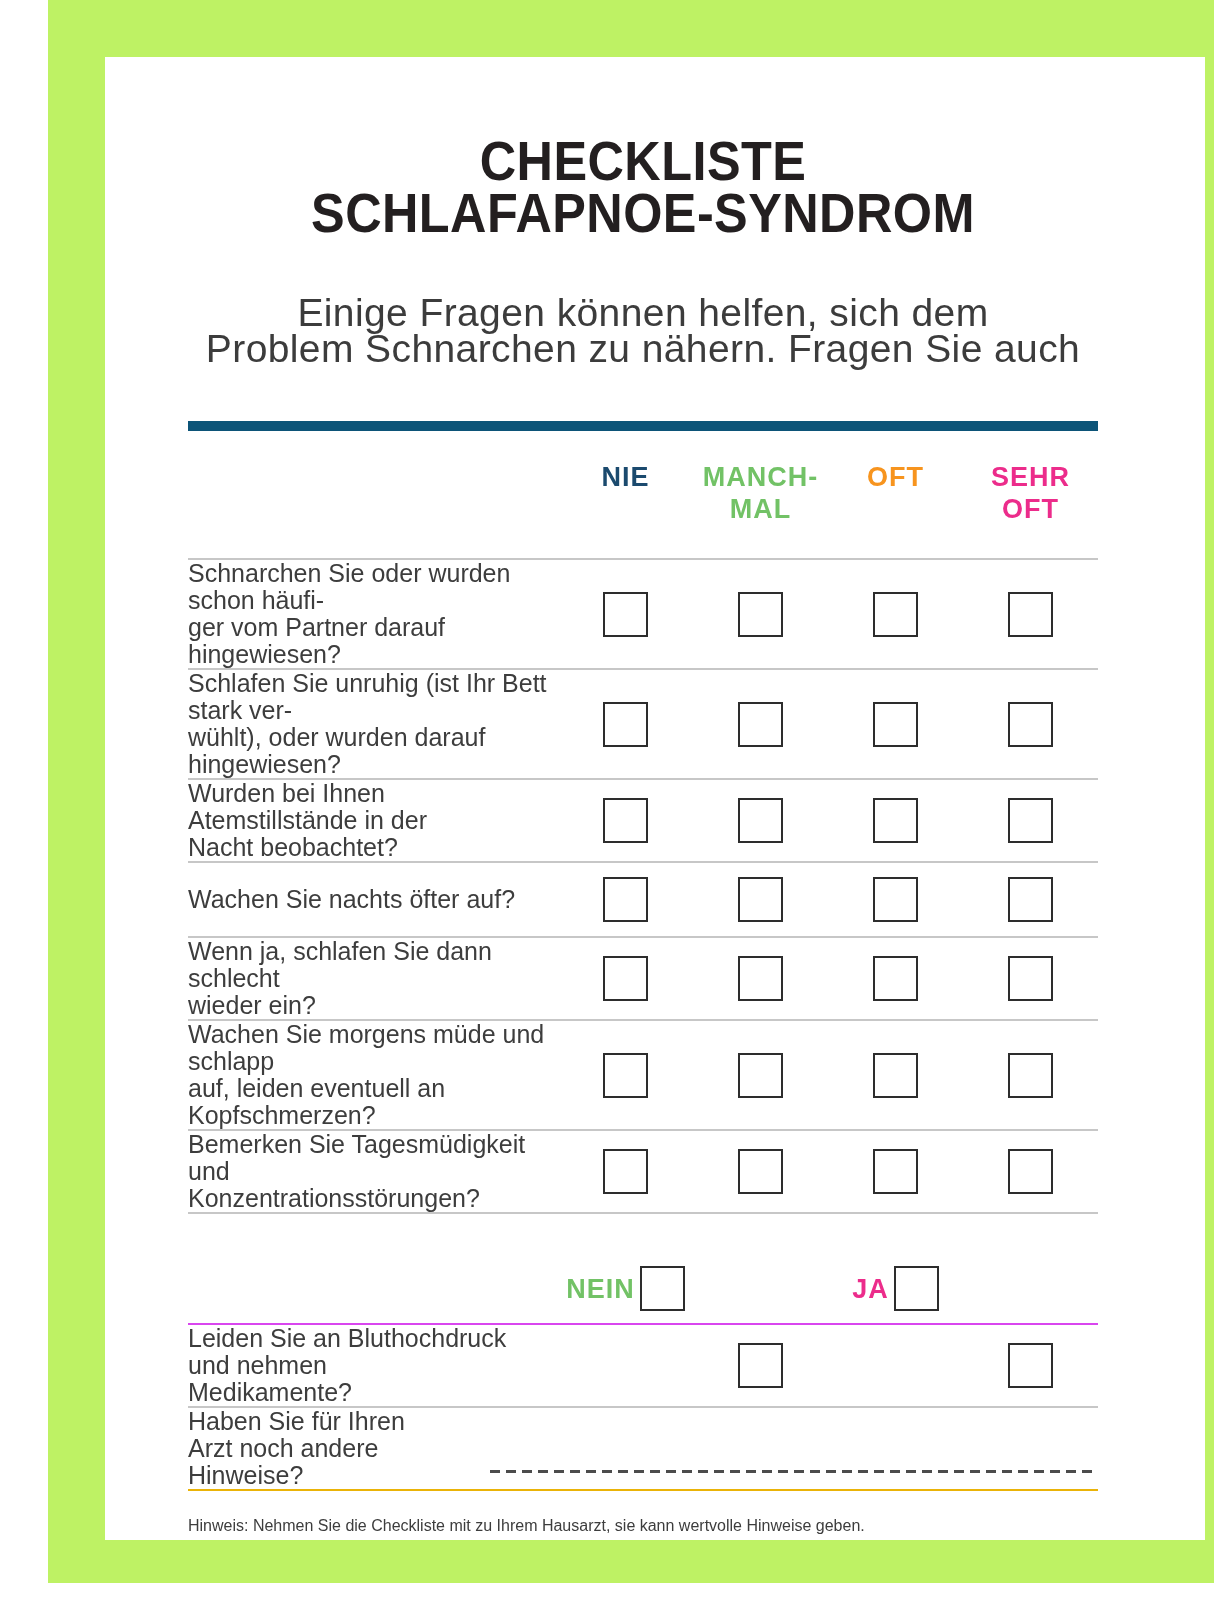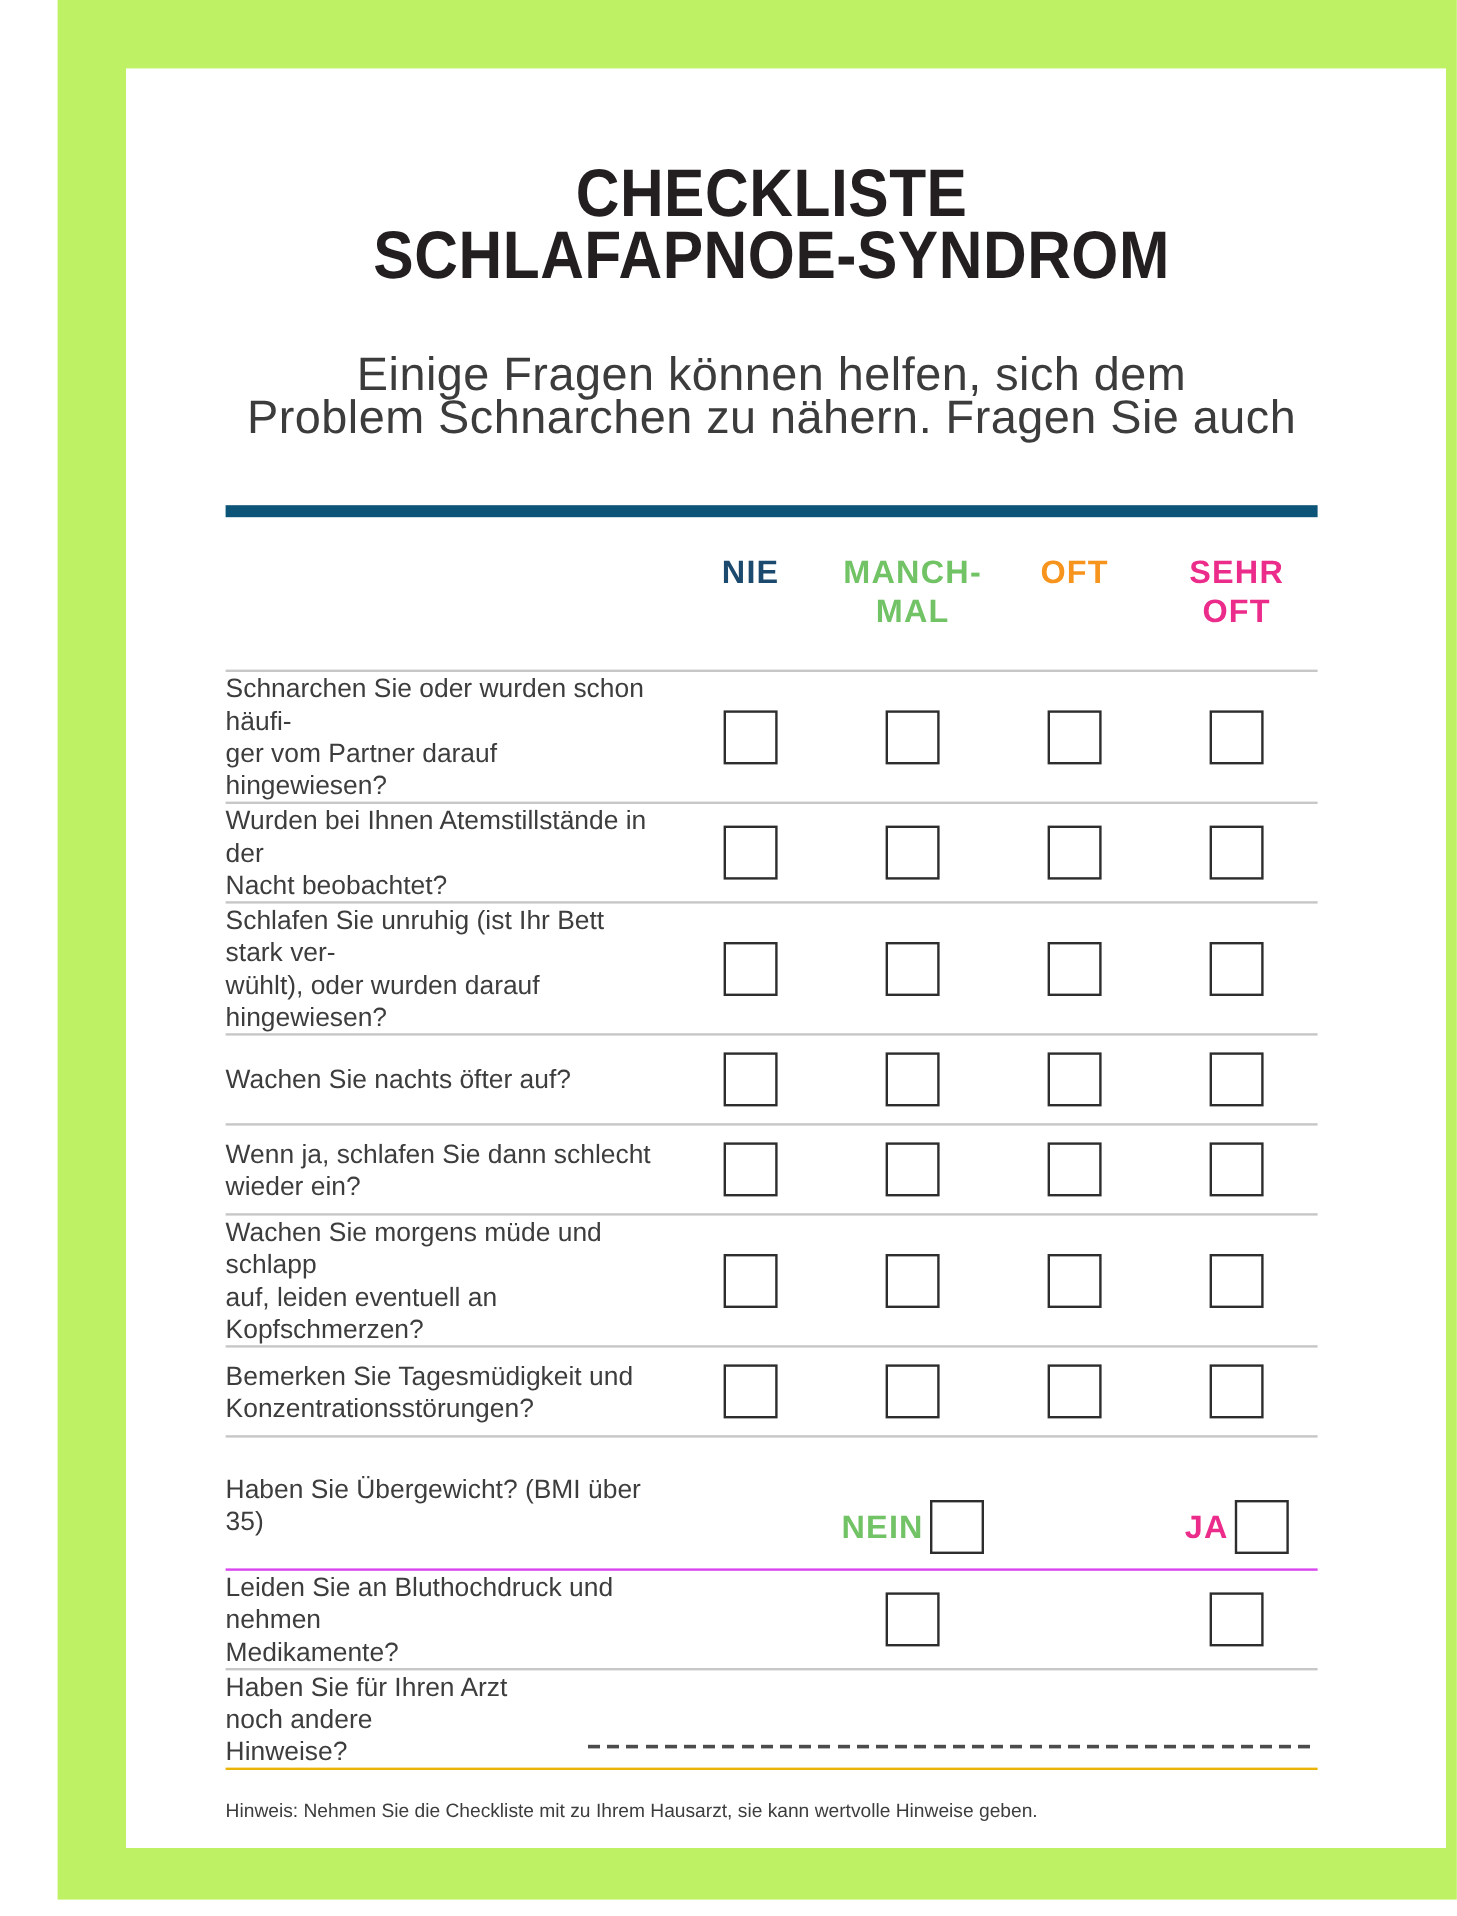--- a/index.html
+++ b/index.html
@@ -83,21 +83,21 @@
   .c-green   { color: #72C266; }
   .c-orange  { color: #F7941E; }
   .c-pink    { color: #EC2C8B; }
 
   .q-row {
     min-height: 75px;
     border-top: 2px solid #C7C7C7;
     box-sizing: border-box;
   }
   .qtext {
-    font-size: 22px;
+    font-size: 25px;
     line-height: 27px;
     color: #3D3D3D;
     white-space: pre-line;
     padding-right: 10px;
   }
   .cbcell {
     display: flex;
     justify-content: center;
     align-items: center;
   }
@@ -199,54 +199,54 @@
           </div>
         <div class="cbcell">
             <span class="checkbox"></span>
           </div>
         <div class="cbcell">
             <span class="checkbox"></span>
           </div>
       </div>
 
       <div class="grid-row q-row">
+        <div class="qtext">Schlafen Sie unruhig (ist Ihr Bett stark ver-
+wühlt), oder wurden darauf hingewiesen?</div>
+        <div class="cbcell">
+            <span class="checkbox"></span>
+          </div>
+        <div class="cbcell">
+            <span class="checkbox"></span>
+          </div>
+        <div class="cbcell">
+            <span class="checkbox"></span>
+          </div>
+        <div class="cbcell">
+            <span class="checkbox"></span>
+          </div>
+      </div>
+
+      <div class="grid-row q-row">
         <div class="qtext">Wurden bei Ihnen Atemstillstände in der
 Nacht beobachtet?</div>
         <div class="cbcell">
             <span class="checkbox"></span>
           </div>
         <div class="cbcell">
             <span class="checkbox"></span>
           </div>
         <div class="cbcell">
             <span class="checkbox"></span>
           </div>
         <div class="cbcell">
             <span class="checkbox"></span>
           </div>
       </div>
 
       <div class="grid-row q-row">
-        <div class="qtext">Schlafen Sie unruhig (ist Ihr Bett stark ver-
-wühlt), oder wurden darauf hingewiesen?</div>
-        <div class="cbcell">
-            <span class="checkbox"></span>
-          </div>
-        <div class="cbcell">
-            <span class="checkbox"></span>
-          </div>
-        <div class="cbcell">
-            <span class="checkbox"></span>
-          </div>
-        <div class="cbcell">
-            <span class="checkbox"></span>
-          </div>
-      </div>
-
-      <div class="grid-row q-row">
         <div class="qtext">Wachen Sie nachts öfter auf?</div>
         <div class="cbcell">
             <span class="checkbox"></span>
           </div>
         <div class="cbcell">
             <span class="checkbox"></span>
           </div>
         <div class="cbcell">
             <span class="checkbox"></span>
           </div>
@@ -304,21 +304,20 @@
         <div class="cbcell">
             <span class="checkbox"></span>
           </div>
       </div>
 
     </div>
 
     <div>
 
       <div class="grid-row yn-first">
-        <div class="qtext">Haben Sie Übergewicht? (BMI über 35)</div>
         <div></div>
         <div class="cbcell stack">
           <span class="yn-label c-green">NEIN</span>
           <span class="checkbox"></span>
         </div>
         <div></div>
         <div class="cbcell stack">
           <span class="yn-label c-pink">JA</span>
           <span class="checkbox"></span>
         </div>

